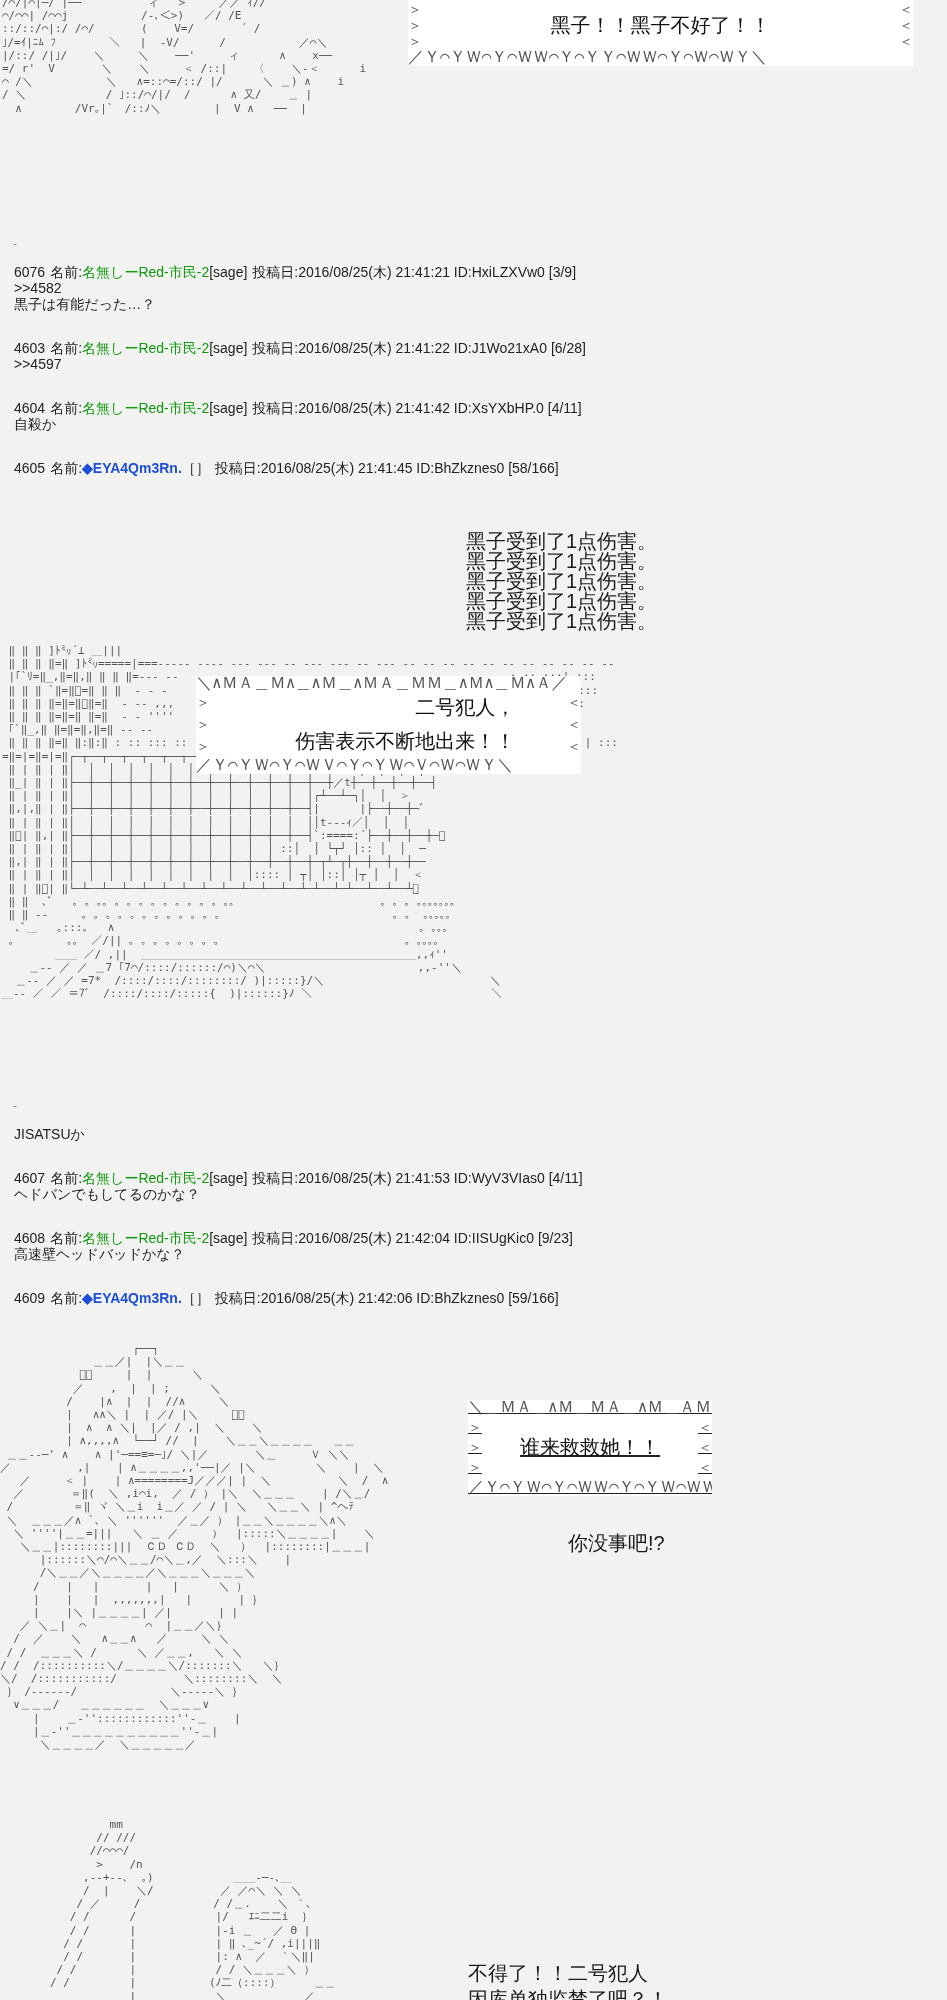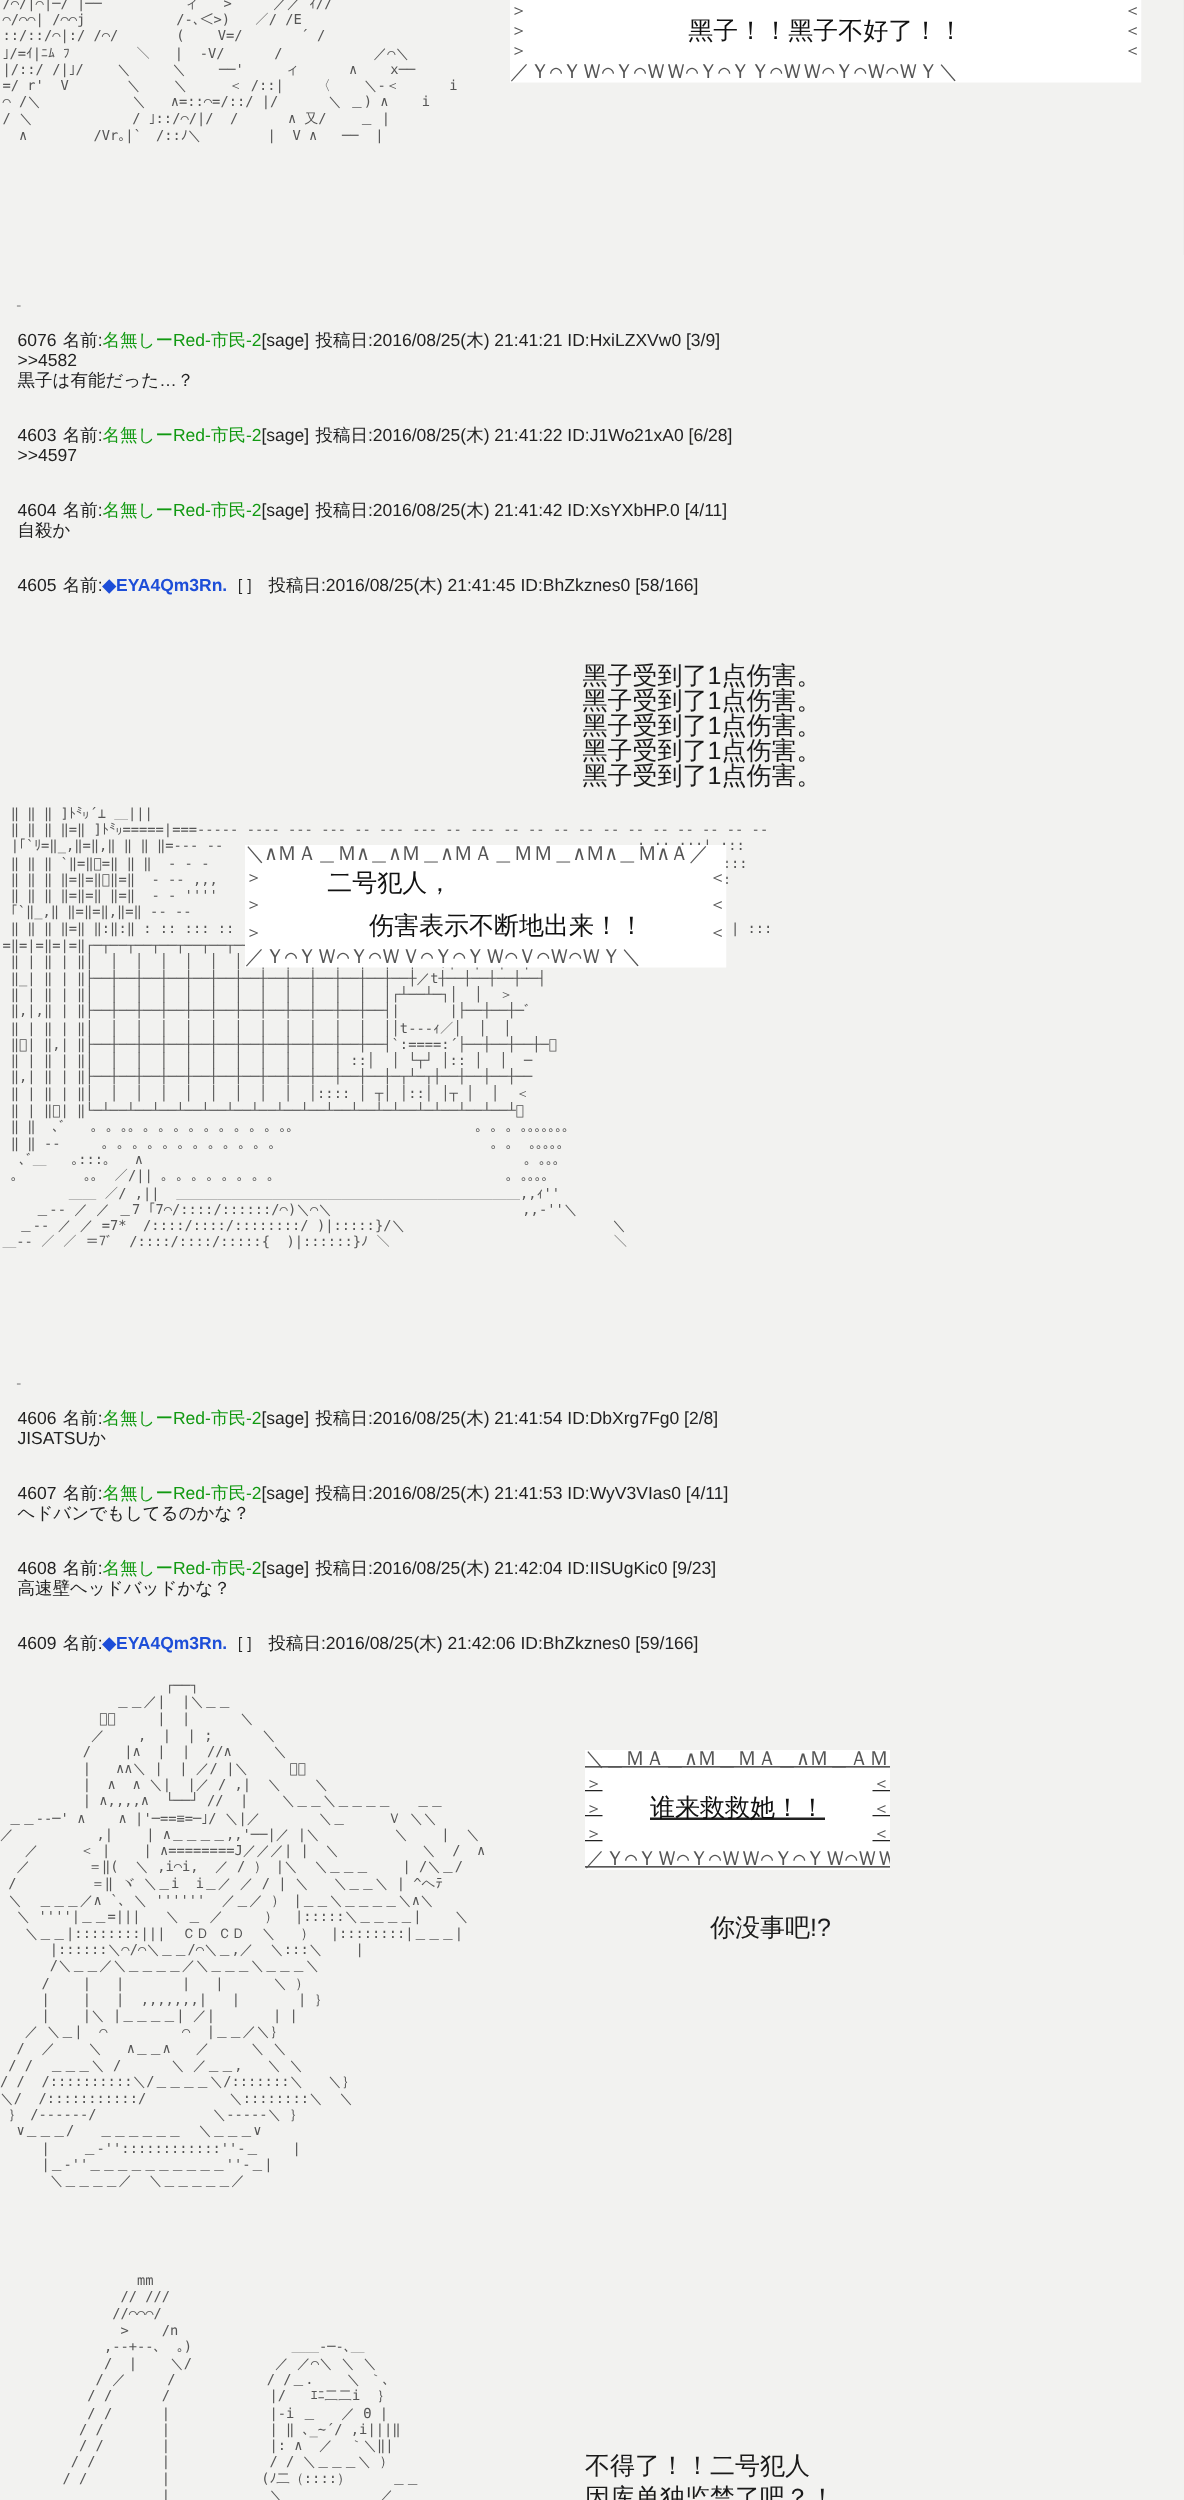--- a/index.html
+++ b/index.html
@@ -18,21 +18,21 @@
   .post-rest{margin-left:5px;}
   .post-body{white-space:pre-line;}
   .post-anchor{display:block;}
   
   .bubble{position:absolute;background:#fff;overflow:hidden;}
   .b-zig{margin:0;font-family:"DejaVu Sans Mono",monospace;font-size:16px;line-height:14px;
          color:#555;white-space:pre;}
   .b-mid{display:flex;justify-content:space-between;align-items:center;}
   .b-arrows{margin:0;font-family:"DejaVu Sans Mono",monospace;font-size:14px;line-height:22px;
             color:#555;white-space:pre;}
-  .b-text{font-size:20px;line-height:34px;color:#111;white-space:pre;text-align:left;}
+  .b-text{font-size:20px;line-height:34px;color:#111;white-space:pre;text-align:right;}
   
   .damage{font-size:20px;line-height:20px;color:#1a1a1a;white-space:pre;}
   .big-line{font-size:20px;line-height:26px;color:#1a1a1a;white-space:pre;}
   .sep{font-size:12px;color:#888;line-height:12px;}
 </style>
 </head>
 <body>
 
 <div class="page">
 
@@ -139,23 +139,20 @@
 ＜</pre>
     </div>
     <pre class="b-zig">／Ｙ⌒ＹＷ⌒Ｙ⌒ＷＶ⌒Ｙ⌒ＹＷ⌒Ｖ⌒Ｗ⌒ＷＹ＼</pre>
   </div>
 
   <div class="sep abs" style="left:13px;top:1100px;">-</div>
 
   <div class="abs" style="left:14px;top:1126px;width:925px;">
 
     <div class="post">
-      <div class="post-header">
-        <span class="post-no">4606</span><span>名前:</span><span class="post-name">名無しーRed-市民-2</span><span>[sage]</span><span class="post-rest">投稿日:2016/08/25(木) 21:41:54 ID:DbXrg7Fg0 [2/8]</span>
-      </div>
       <div class="post-body">JISATSUか</div>
     </div>
 
     <div class="post">
       <div class="post-header">
         <span class="post-no">4607</span><span>名前:</span><span class="post-name">名無しーRed-市民-2</span><span>[sage]</span><span class="post-rest">投稿日:2016/08/25(木) 21:41:53 ID:WyV3VIas0 [4/11]</span>
       </div>
       <div class="post-body">ヘドバンでもしてるのかな？</div>
     </div>
 

